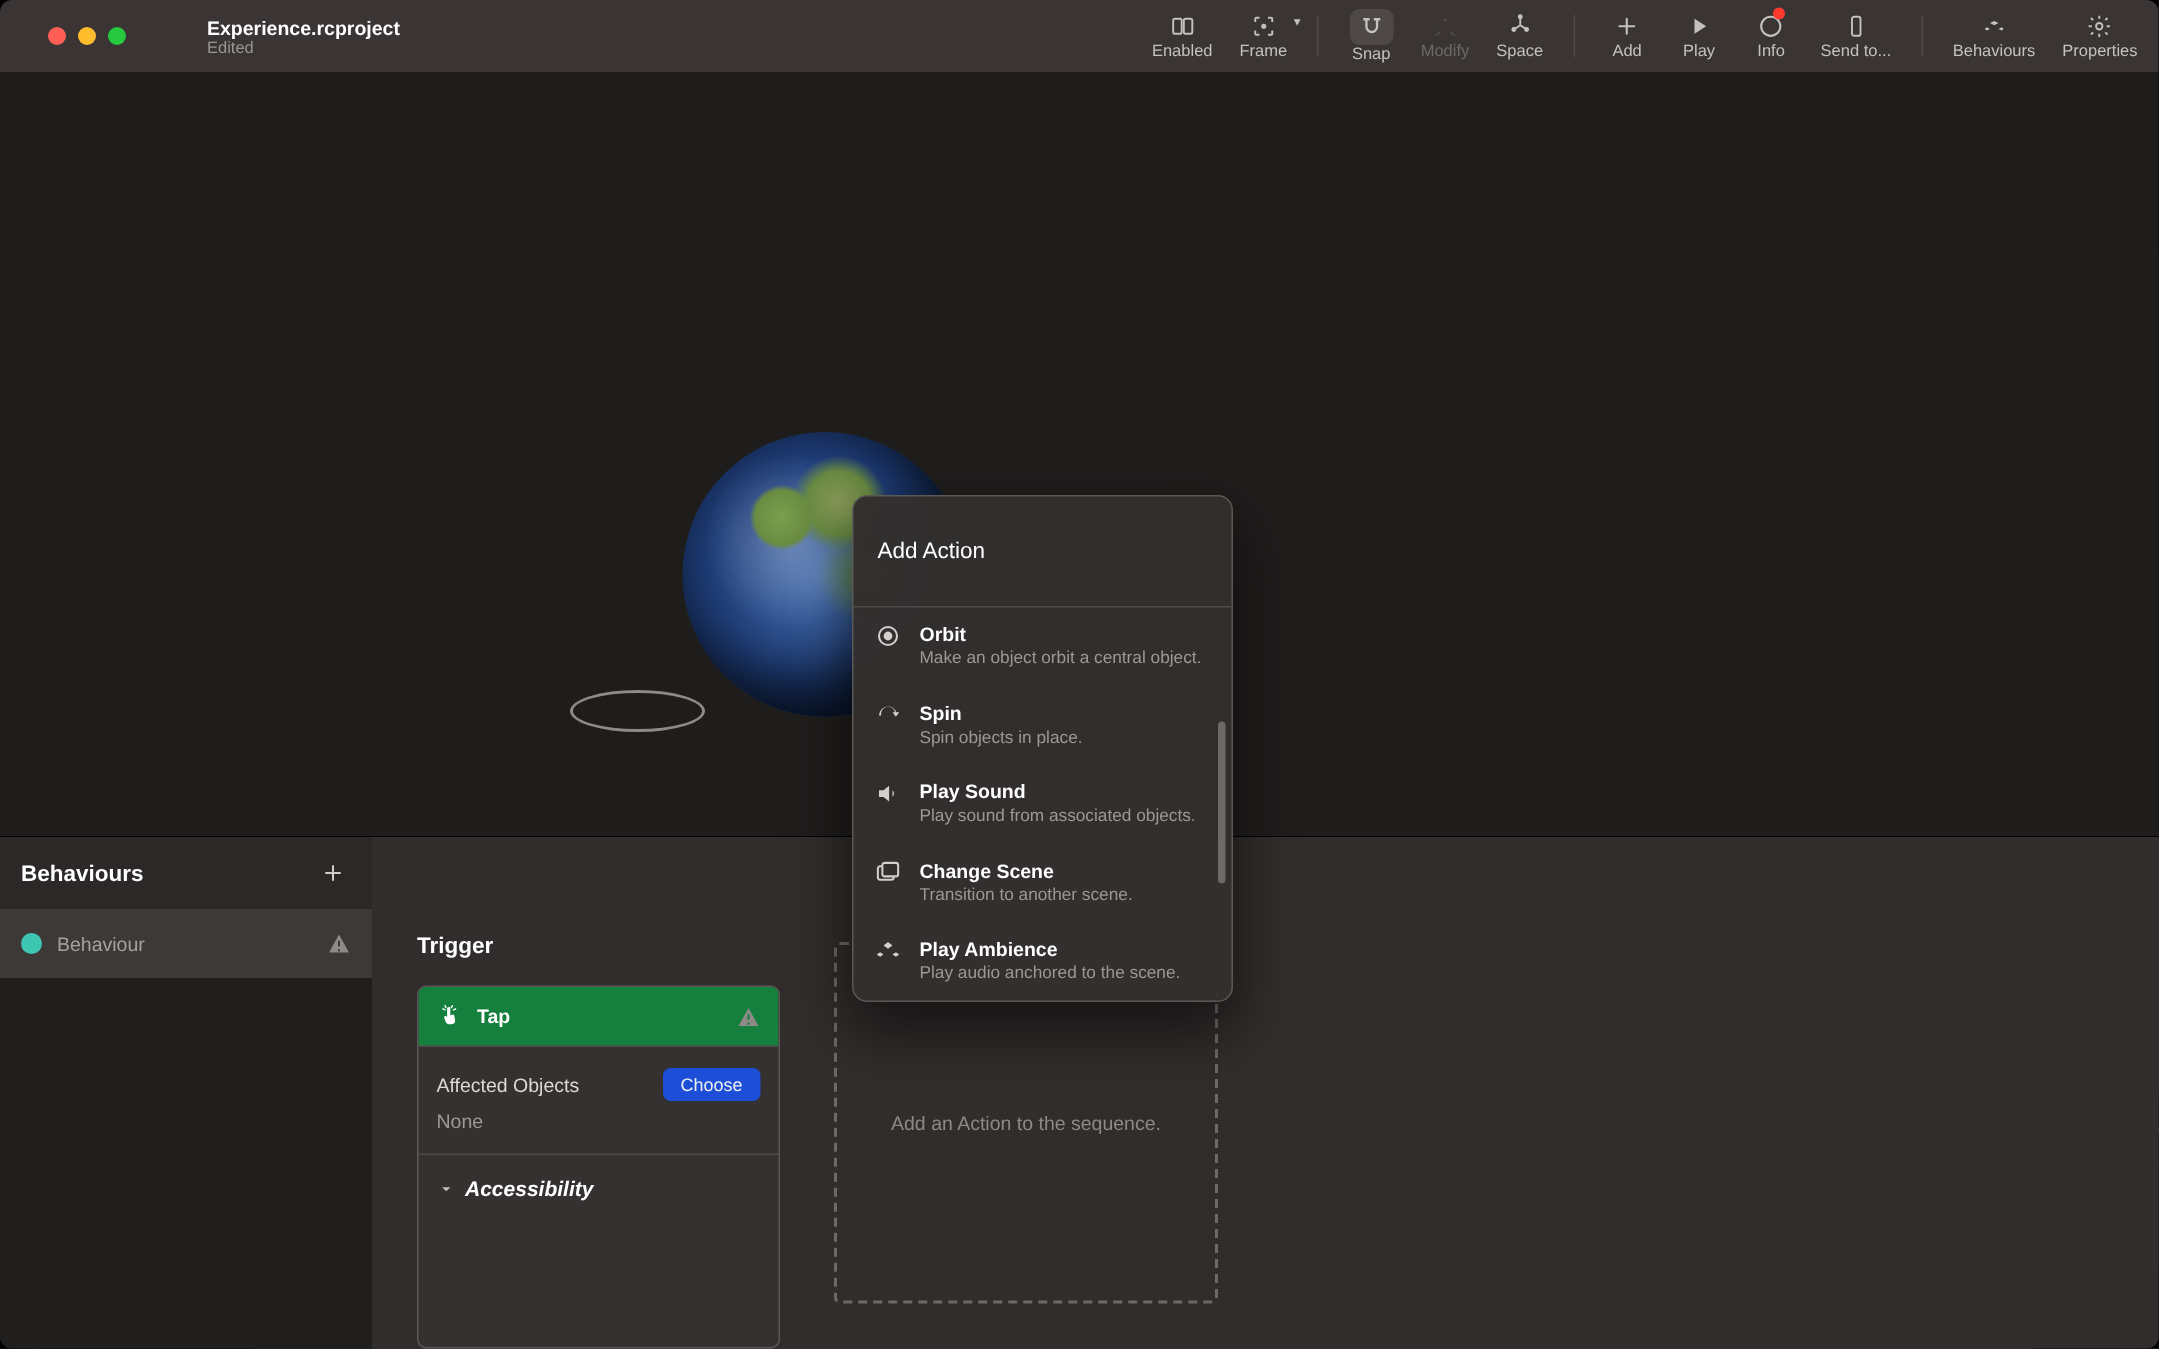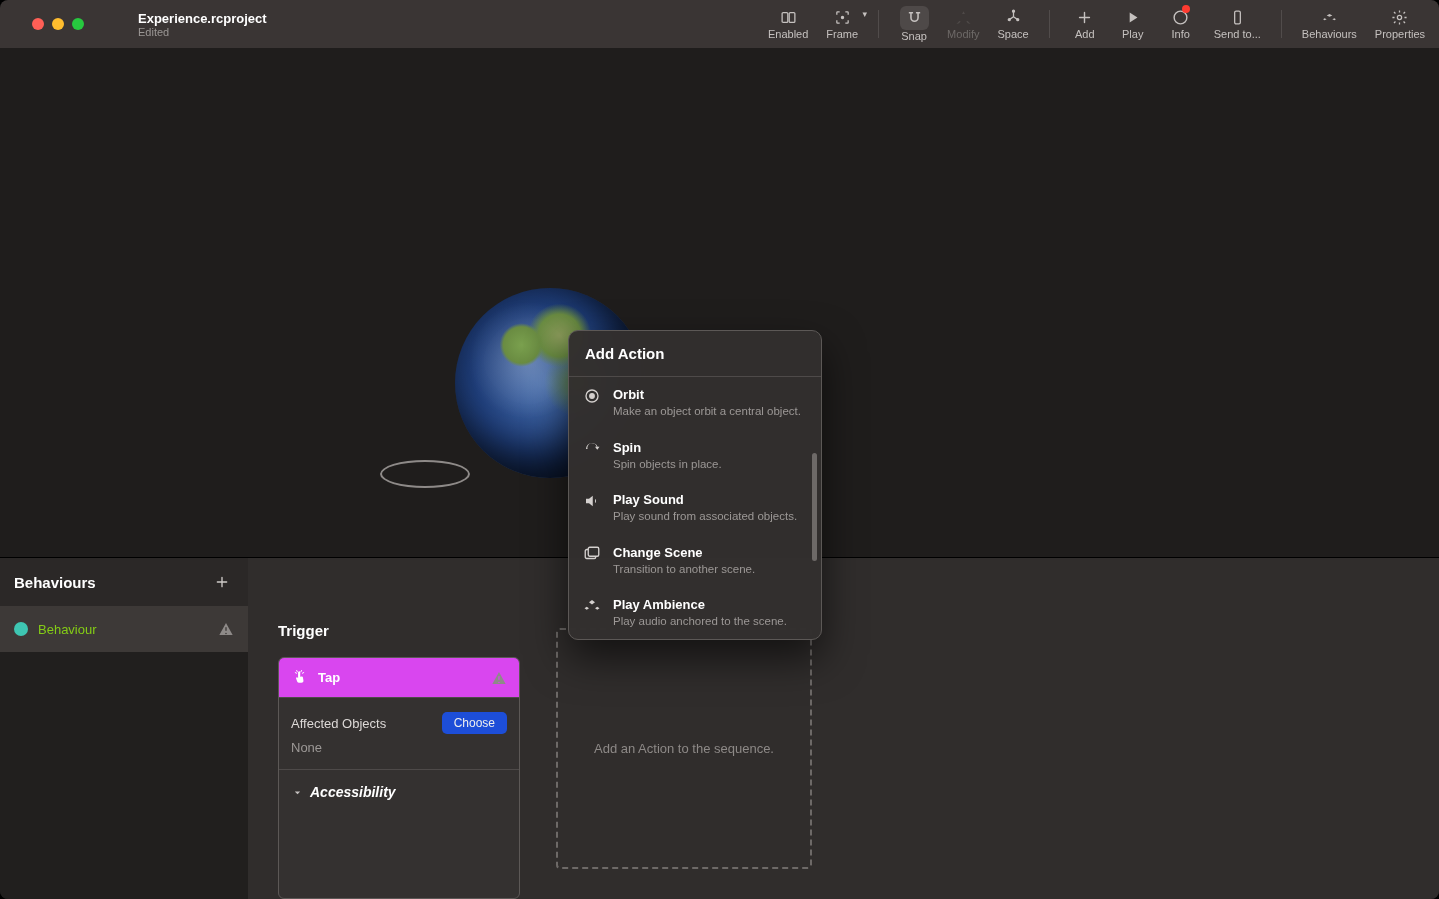--- a/index.html
+++ b/index.html
@@ -45,28 +45,28 @@
   .ring-marker { position:absolute; left:380px; top:412px; width:90px; height:28px; border:2px solid #bdb9b6; border-radius:50%; opacity:.7;}
 
   
   .bottom { position:absolute; left:0; right:0; bottom:0; height:342px; display:flex; background:#302d2c; border-top:1px solid #000;}
   .behaviours-col { width:248px; background:#2b2827; display:flex; flex-direction:column;}
   .beh-header { height:48px; display:flex; align-items:center; justify-content:space-between; padding:0 14px; }
   .beh-header h3 { color:#fff; font-size:15px; font-weight:600; }
   .plus-btn { width:24px; height:24px; display:flex; align-items:center; justify-content:center; color:#cfcbc9; cursor:pointer;}
   .beh-row { height:46px; background:#3d3937; display:flex; align-items:center; padding:0 14px; gap:10px;}
   .beh-dot { width:14px; height:14px; border-radius:50%; background:#3ec6b2;}
-  .beh-row .nm { color:#84cc16; font-size:13px; flex:1; }
+  .beh-row .nm { color:#a3a3a3; font-size:13px; flex:1; }
   .warn-ic { color:#8e8a88; }
   .beh-tail { flex:1; background:#211f1e;}
 
   .trigger-col { width:290px; padding:24px 18px 0 30px; display:flex; flex-direction:column; gap:14px;}
   .trigger-col h3 { color:#fff; font-size:15px; font-weight:600; margin-bottom:4px;margin-top:40px;}
   .trigger-card { border:1px solid #5c5856; border-radius:6px; background:#343130; flex:1; display:flex; flex-direction:column; overflow:hidden;}
-  .tc-head { height:40px; background:#d946ef; display:flex; align-items:center; padding:0 12px; gap:10px; border-bottom:1px solid #4e4a49;}
+  .tc-head { height:40px; background:#15803d; display:flex; align-items:center; padding:0 12px; gap:10px; border-bottom:1px solid #4e4a49;}
   .tc-head .nm { color:#fff; font-size:13px; font-weight:600; flex:1;}
   .tc-sec { padding:14px 12px; border-bottom:1px solid #4e4a49;}
   .tc-sec .row1 { display:flex; align-items:center; justify-content:space-between;}
   .tc-sec .lbl { color:#ddd9d7; font-size:13px; }
   .choose-btn { background:#1d4ed8; color:#eee; font-size:12px; padding:4px 12px; border-radius:5px; border:none; cursor:pointer;}
   .tc-sec .val { color:#9c9896; font-size:13px; margin-top:6px;}
   .acc-hd { display:flex; align-items:center; gap:6px; padding:14px 12px 8px;font-style:italic; }
   .acc-hd .chev { color:#c5c1bf; }
   .acc-hd h4 { color:#fff; font-size:14px; font-weight:600;}
   .acc-row { display:flex; align-items:center; gap:10px; padding:10px 12px 18px;}
@@ -74,21 +74,21 @@
   .acc-row .lbl { color:#ddd9d7; font-size:13px;}
 
   .action-drop { flex:1; padding:24px 18px 30px 18px; display:flex; }
   .drop-zone { margin-top:46px; flex:1; border:2px dashed #6d6967; border-radius:4px;
                display:flex; align-items:center; justify-content:center; color:#8d8987; font-size:13px; max-width:256px; }
 
   
   .popover { position:absolute; left:568px; top:282px; width:254px; background:rgba(50,47,46,.98);
              border:1px solid #5c5856; border-radius:10px; box-shadow:0 18px 40px rgba(0,0,0,.6);
              display:flex; flex-direction:column; overflow:hidden;}
-  .pop-head { padding:14px 16px; color:#fff; font-size:15px; font-weight:700; border-bottom:1px solid #4e4a49;}
+  .pop-head { padding:28px 16px; color:#fff; font-size:15px; font-weight:400; border-bottom:1px solid #4e4a49;}
   .pop-list { max-height:262px; overflow:hidden; position:relative;}
   .plist-item { display:flex; gap:12px; padding:10px 16px 10px 14px; cursor:pointer;}
   .plist-item .pi-ic { width:18px; height:18px; display:flex; align-items:center; justify-content:center; color:#d4d0ce; flex-shrink:0;}
   .plist-item .pi-txt { display:flex; flex-direction:column; gap:2px;}
   .plist-item .pi-title { color:#fff; font-size:13px; font-weight:600;}
   .plist-item .pi-desc  { color:#9c9896; font-size:11.5px; line-height:1.35;}
   .pop-scroll { position:absolute; right:4px; top:76px; width:5px; height:108px; background:#6d6967; border-radius:3px;}
   .pop-caret { position:absolute; bottom:-10px; left:50%; transform:translateX(-50%);
                width:0; height:0; border-left:10px solid transparent; border-right:10px solid transparent;
                border-top:10px solid rgba(50,47,46,.98);}

